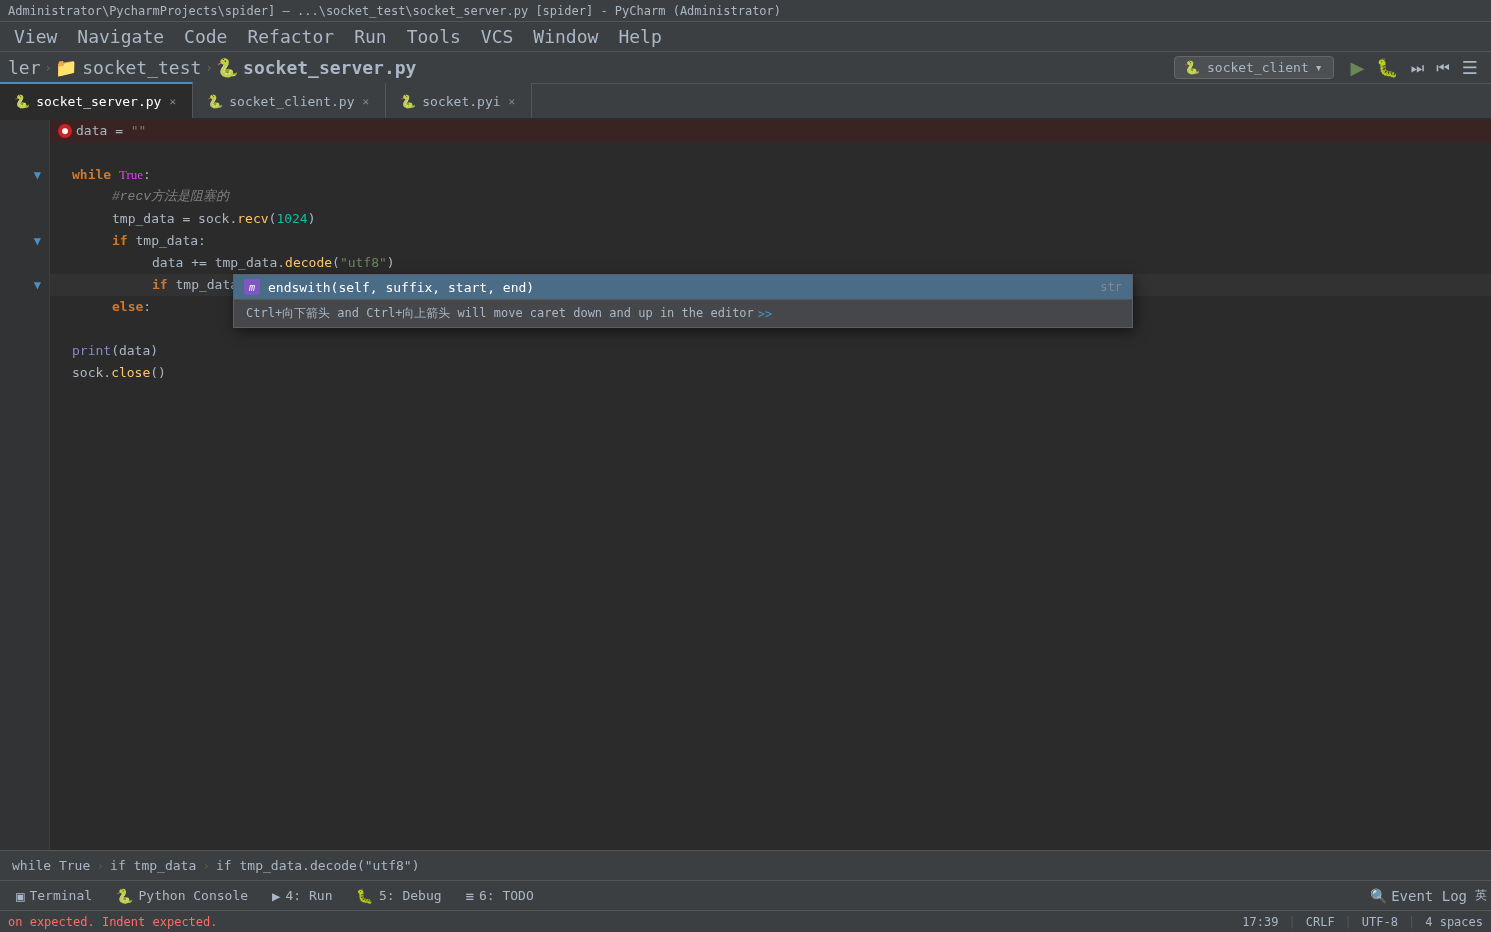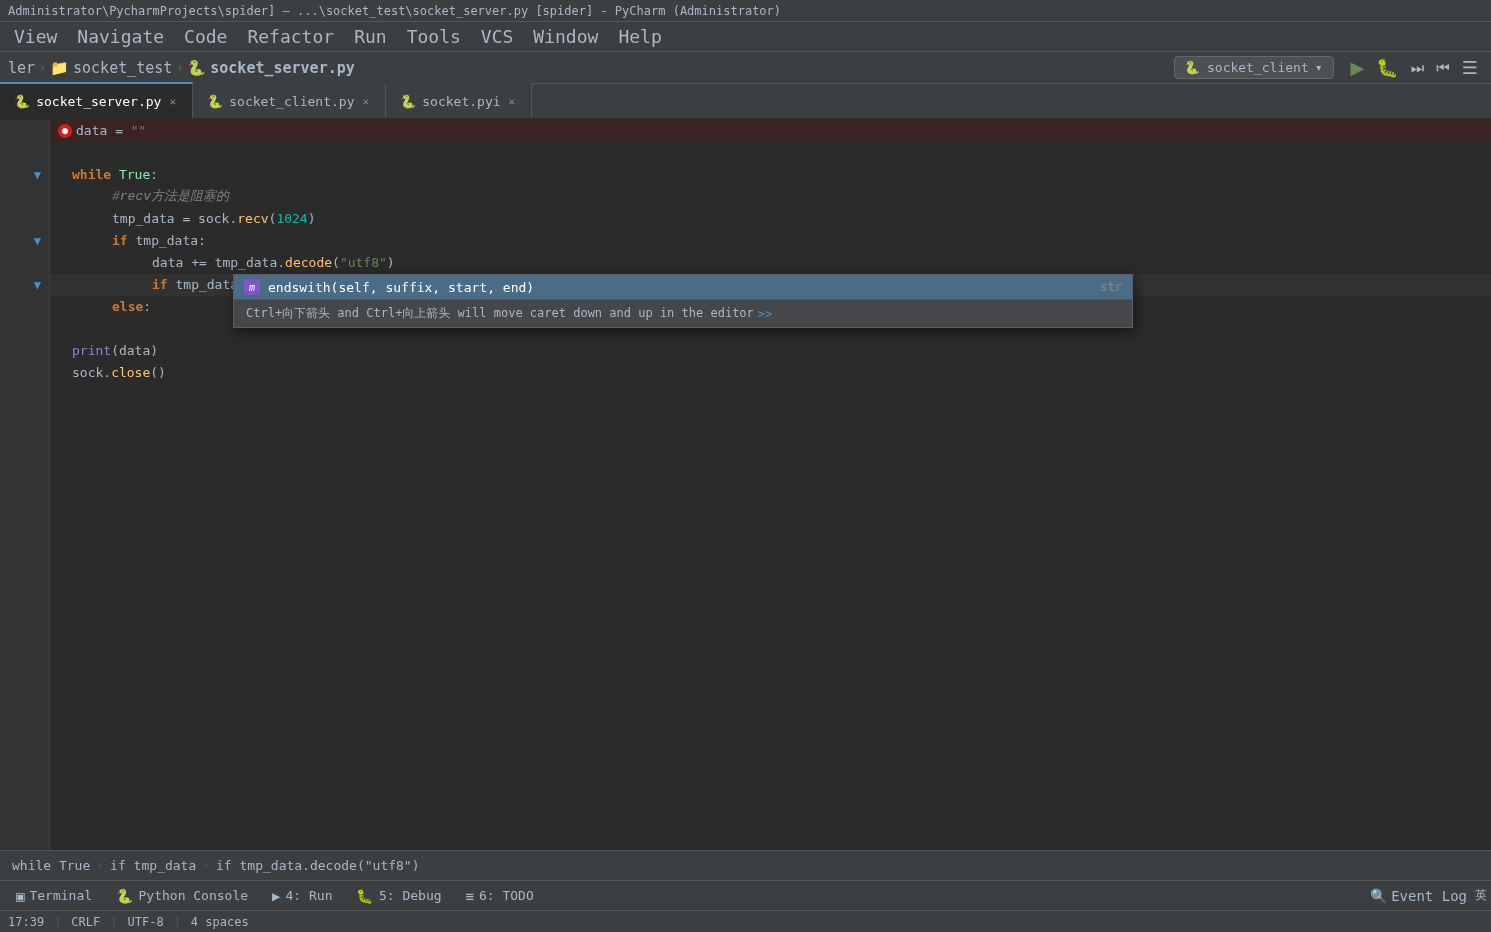--- a/index.html
+++ b/index.html
@@ -47,21 +47,21 @@
       background: #3c3f41;
       display: flex;
       align-items: center;
       height: 32px;
       padding: 0 8px;
       border-bottom: 1px solid #555;
       gap: 4px;
     }
     .path-segment {
       color: #a9b7c6;
-      font-size: 15px;
+      font-size: 18px;
       display: flex;
       align-items: center;
       gap: 4px;
     }
     .path-separator { color: #666; font-size: 12px; }
     .path-file { color: #a9b7c6; font-weight: bold; }
 
     
     #run-config {
       margin-left: auto;
@@ -190,21 +190,21 @@
       align-items: center;
       justify-content: center;
       color: white;
       font-size: 10px;
       margin-right: 4px;
       flex-shrink: 0;
     }
 
     
     .kw { color: #cc7832; font-weight: bold; }
-    .kw2 { color: #86efac; }
+    .kw2 { color: #d946ef; font-family: Liberation Serif, serif; }
     .str { color: #6a8759; }
     .num { color: #14b8a6; }
     .comment { color: #808080; font-style: italic; font-family: Liberation Mono, monospace; }
     .var { color: #a9b7c6; }
     .op { color: #a9b7c6; }
     .builtin { color: #8888cc; }
     .method { color: #ffc66d; }
     .punc { color: #a9b7c6; }
 
     
@@ -529,20 +529,21 @@
   <div style="margin-left:auto;display:flex;align-items:center;gap:8px;">
     <div class="search-status">
       <span>🔍</span>
       <span>Event Log</span>
     </div>
     <span style="font-size:12px;color:#a9b7c6;">英</span>
   </div>
 </div>
 
 <div id="status-bar">
+  <span class="status-left">on expected. Indent expected.</span>
   <div class="status-right">
     <span>17:39</span>
     <span class="status-sep">|</span>
     <span>CRLF</span>
     <span class="status-sep">|</span>
     <span>UTF-8</span>
     <span class="status-sep">|</span>
     <span>4 spaces</span>
   </div>
 </div>

